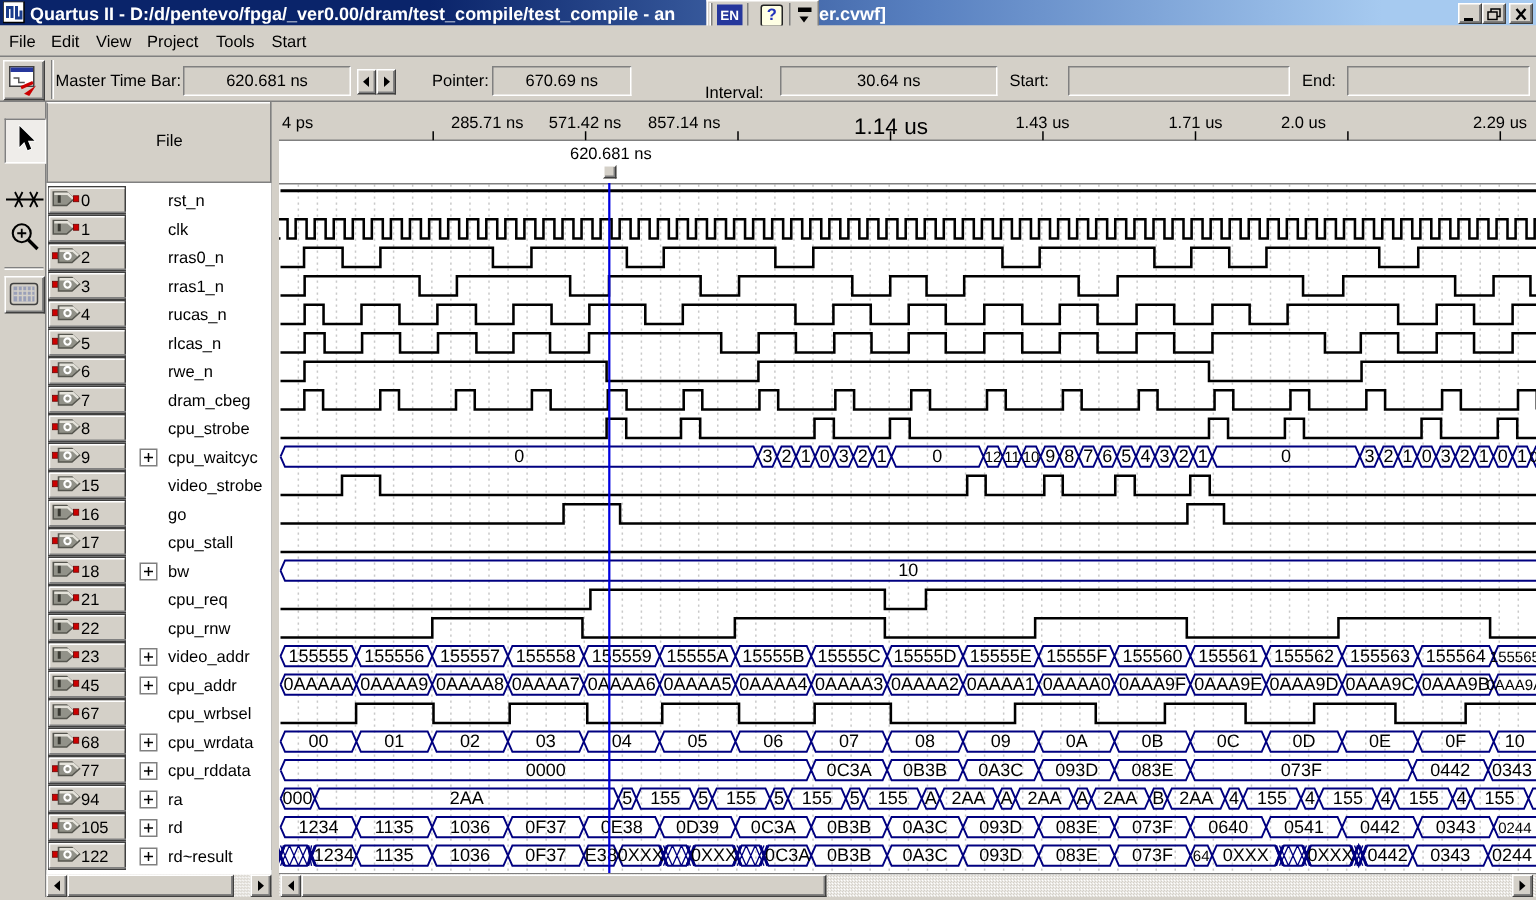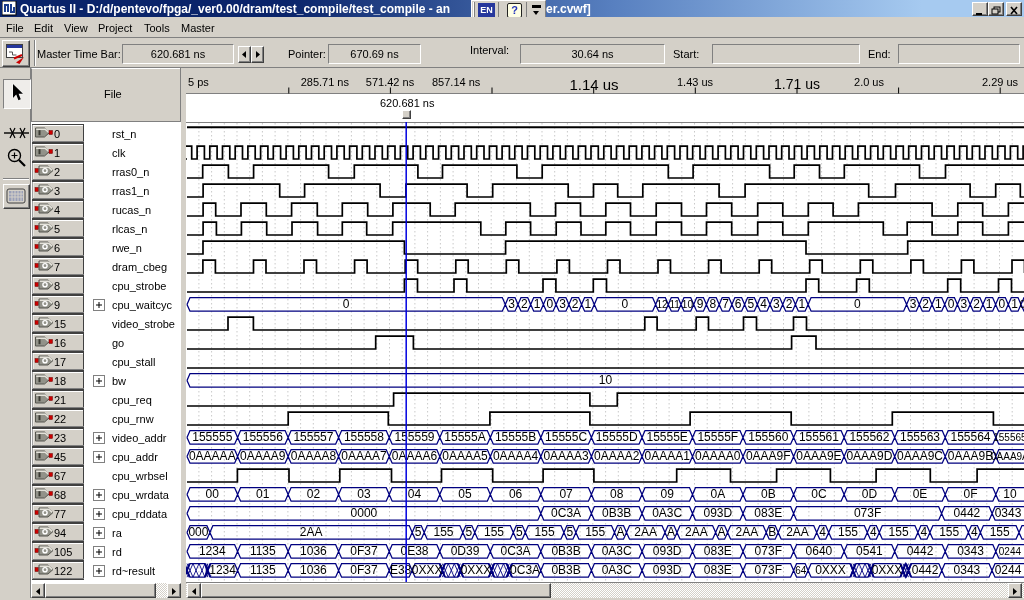--- a/index.html
+++ b/index.html
@@ -32,21 +32,21 @@
 <div class="raised" style="position:absolute;left:1006px;top:2px;width:16px;height:14px"><svg width="14" height="12">
       <path d="M4 2l6 7M10 2l-6 7" stroke="#000" stroke-width="1.6"></path>
     </svg></div>
 
 <div style="position:absolute;left:0;top:17px;width:1024px;height:21px;background:#d4d0c8;border-bottom:1px solid #808080"></div>
 <div class="f11" style="position:absolute;left:6px;top:22px">File</div>
 <div class="f11" style="position:absolute;left:34px;top:22px">Edit</div>
 <div class="f11" style="position:absolute;left:64px;top:22px">View</div>
 <div class="f11" style="position:absolute;left:98px;top:22px">Project</div>
 <div class="f11" style="position:absolute;left:144px;top:22px">Tools</div>
-<div class="f11" style="position:absolute;left:181px;top:22px">Master</div>
+<div class="f11" style="position:absolute;left:181px;top:22px">Start</div>
 
 <div style="position:absolute;left:0;top:39px;width:1024px;height:29px;background:#d4d0c8;border-bottom:1px solid #808080"></div>
 <div class="raised" style="position:absolute;left:2px;top:40px;width:28px;height:27px"></div>
 <svg width="22" height="22" style="position:absolute;left:5px;top:43px">
     <rect x="1.5" y="1.5" width="16" height="13" fill="#fff" stroke="#404040"></rect>
     <rect x="2" y="2" width="15" height="3" fill="#26379c"></rect>
     <path d="M4 9h3.5v3h4" stroke="#555" fill="none"></path>
     <path d="M11 19.5l8-5.5-4.5 7z" fill="#cc0000"></path>
     <path d="M9 15.5l8-3.5" stroke="#cc0000" stroke-width="2.2"></path>
   </svg>
@@ -55,21 +55,21 @@
 <div class="f11" style="position:absolute;left:37px;top:48px">Master Time Bar:</div>
 <div class="sunk f11" style="position:absolute;left:122px;top:44px;width:112px;height:20px;text-align:center;line-height:18px">620.681 ns</div>
 <div class="raised" style="position:absolute;left:238px;top:46px;width:13px;height:17px"><svg width="11" height="15">
       <path d="M7 4l-4 3.5 4 3.5z" fill="#000"></path>
     </svg></div>
 <div class="raised" style="position:absolute;left:251px;top:46px;width:13px;height:17px"><svg width="11" height="15">
       <path d="M4 4l4 3.5-4 3.5z" fill="#000"></path>
     </svg></div>
 <div class="f11" style="position:absolute;left:288px;top:48px">Pointer:</div>
 <div class="sunk f11" style="position:absolute;left:328px;top:44px;width:93px;height:20px;text-align:center;line-height:18px">670.69 ns</div>
-<div class="f11" style="position:absolute;left:470px;top:44px">Interval:</div>
+<div class="f11" style="position:absolute;left:470px;top:56px">Interval:</div>
 <div class="sunk f11" style="position:absolute;left:520px;top:44px;width:145px;height:20px;text-align:center;line-height:18px">30.64 ns</div>
 <div class="f11" style="position:absolute;left:673px;top:48px">Start:</div>
 <div class="sunk f11" style="position:absolute;left:712px;top:44px;width:148px;height:20px"></div>
 <div class="f11" style="position:absolute;left:868px;top:48px">End:</div>
 <div class="sunk f11" style="position:absolute;left:898px;top:44px;width:122px;height:20px"></div>
 
 <div style="position:absolute;left:0;top:68px;width:31px;height:532px;background:#d4d0c8;border-right:1px solid #808080"></div>
 <div class="sunk" style="position:absolute;left:3px;top:79px;width:28px;height:30px;background:#efedea"></div>
 <svg width="16" height="20" style="position:absolute;left:10px;top:83px">
     <path d="M3 1v14l3.2-3.4 2.2 5.6 2.4-1-2.2-5.4H13z" fill="#000" stroke="#fff" stroke-width="1" paint-order="stroke"></path>
@@ -93,27 +93,27 @@
   </svg>
 
 <div style="position:absolute;left:31px;top:68px;width:150px;height:54px;background:#d4d0c8;border:1px solid #808080;border-top:1px solid #fff"></div>
 <div class="f11" style="position:absolute;left:104px;top:88px">File</div>
 <div style="position:absolute;left:181px;top:68px;width:5px;height:530px;background:#d4d0c8"></div>
 <div style="position:absolute;left:180px;top:68px;width:1px;height:530px;background:#808080"></div>
 <div style="position:absolute;left:186px;top:68px;width:1px;height:530px;background:#404040"></div>
 <div style="position:absolute;left:31px;top:580px;width:150px;height:3px;background:#fff"></div>
 
 <div style="position:absolute;left:186px;top:68px;width:838px;height:26px;background:#d4d0c8;border-bottom:1px solid #808080"></div>
-<div style="position:absolute;left:188px;top:76px;font-size:11px">5 ps</div>
+<div style="position:absolute;left:188px;top:76px;font-size:11px">4 ps</div>
 <div style="position:absolute;left:289px;top:76px;width:120px;margin-left:-60px;text-align:right;font-size:11px">285.71 ns</div>
 <div style="position:absolute;left:390px;top:76px;width:120px;margin-left:-60px;text-align:center;font-size:11px">571.42 ns</div>
 <div style="position:absolute;left:492px;top:76px;width:120px;margin-left:-60px;text-align:left;font-size:11px">857.14 ns</div>
 <div style="position:absolute;left:594px;top:76px;width:120px;margin-left:-60px;text-align:center;font-size:15px">1.14 us</div>
 <div style="position:absolute;left:695px;top:76px;width:120px;margin-left:-60px;text-align:center;font-size:11px">1.43 us</div>
-<div style="position:absolute;left:797px;top:76px;width:120px;margin-left:-60px;text-align:center;font-size:14px">1.71 us</div>
+<div style="position:absolute;left:797px;top:76px;width:120px;margin-left:-60px;text-align:center;font-size:11px">1.71 us</div>
 <div style="position:absolute;left:869px;top:76px;width:120px;margin-left:-60px;text-align:center;font-size:11px">2.0 us</div>
 <div style="position:absolute;left:1000px;top:76px;width:120px;margin-left:-60px;text-align:center;font-size:11px">2.29 us</div>
 <svg width="838" height="24" viewBox="186 70 838 24" style="position:absolute;left:186px;top:70px">
     <path d="M288.8 87.5V93.5" stroke="#000" stroke-width="1"></path>
     <path d="M390.4 87.5V93.5" stroke="#000" stroke-width="1"></path>
     <path d="M492.0 87.5V93.5" stroke="#000" stroke-width="1"></path>
     <path d="M593.7 87.5V93.5" stroke="#000" stroke-width="1"></path>
     <path d="M695.3 87.5V93.5" stroke="#000" stroke-width="1"></path>
     <path d="M797.0 87.5V93.5" stroke="#000" stroke-width="1"></path>
     <path d="M898.6 87.5V93.5" stroke="#000" stroke-width="1"></path>

